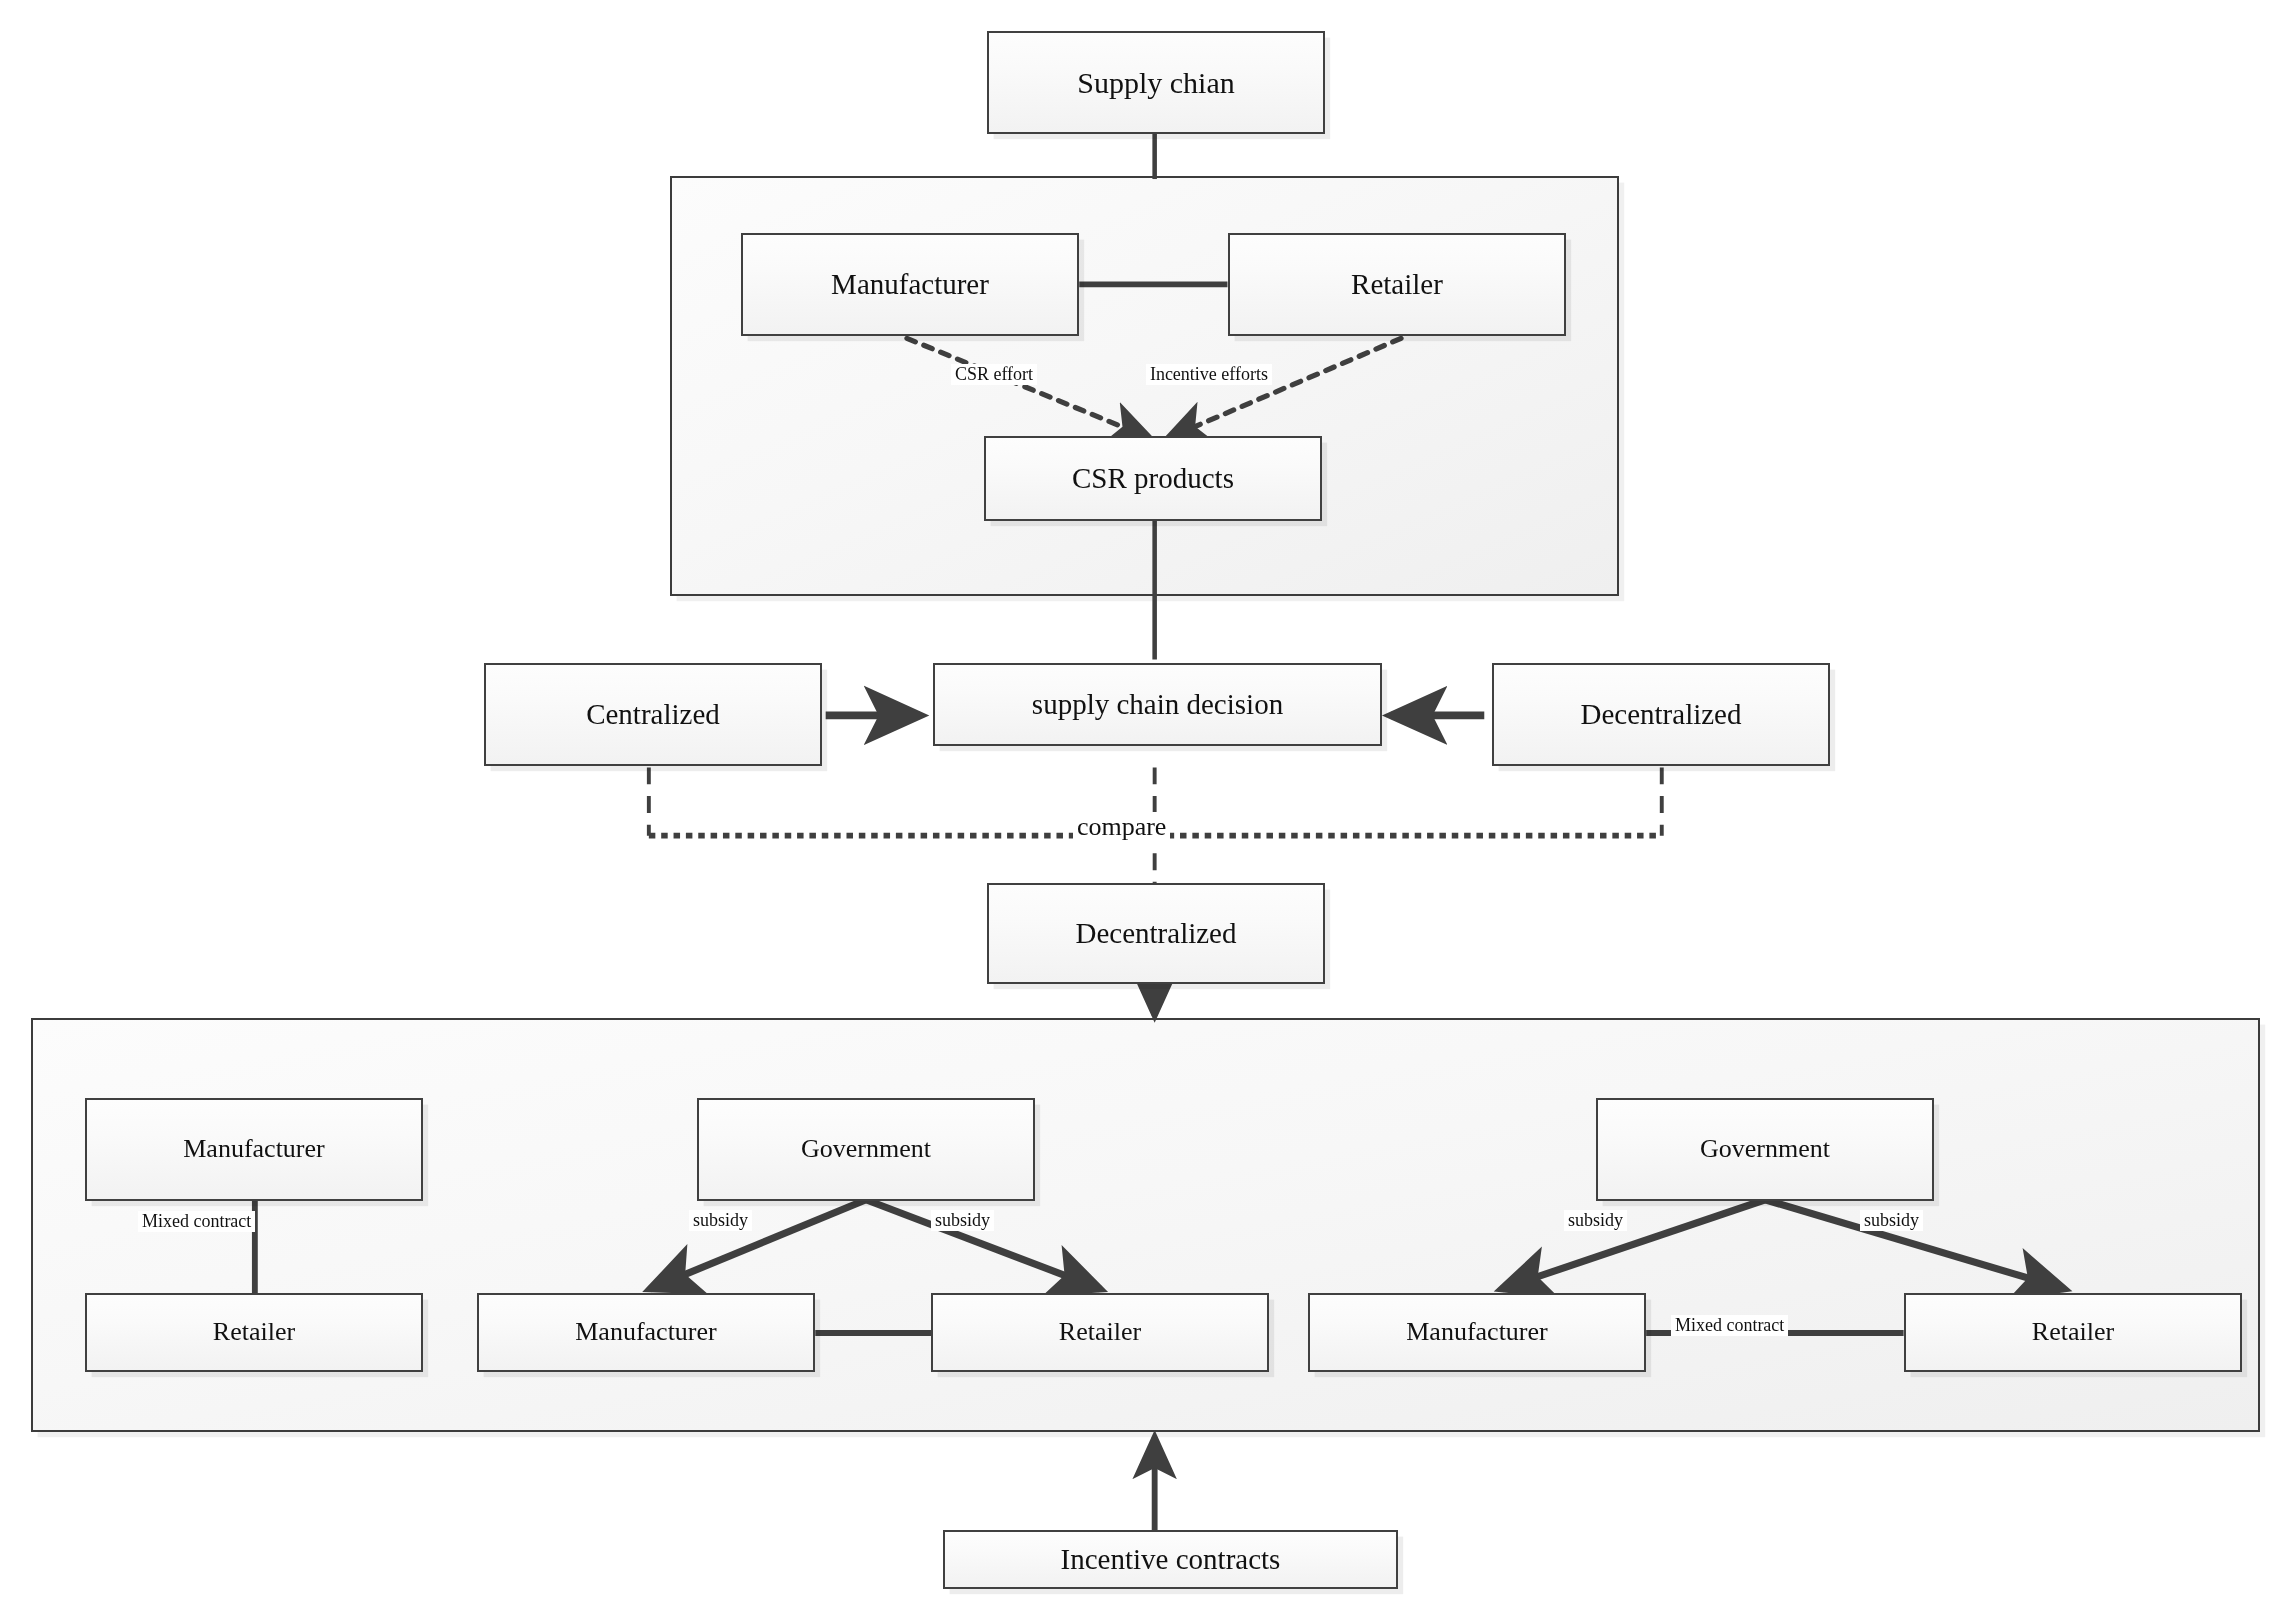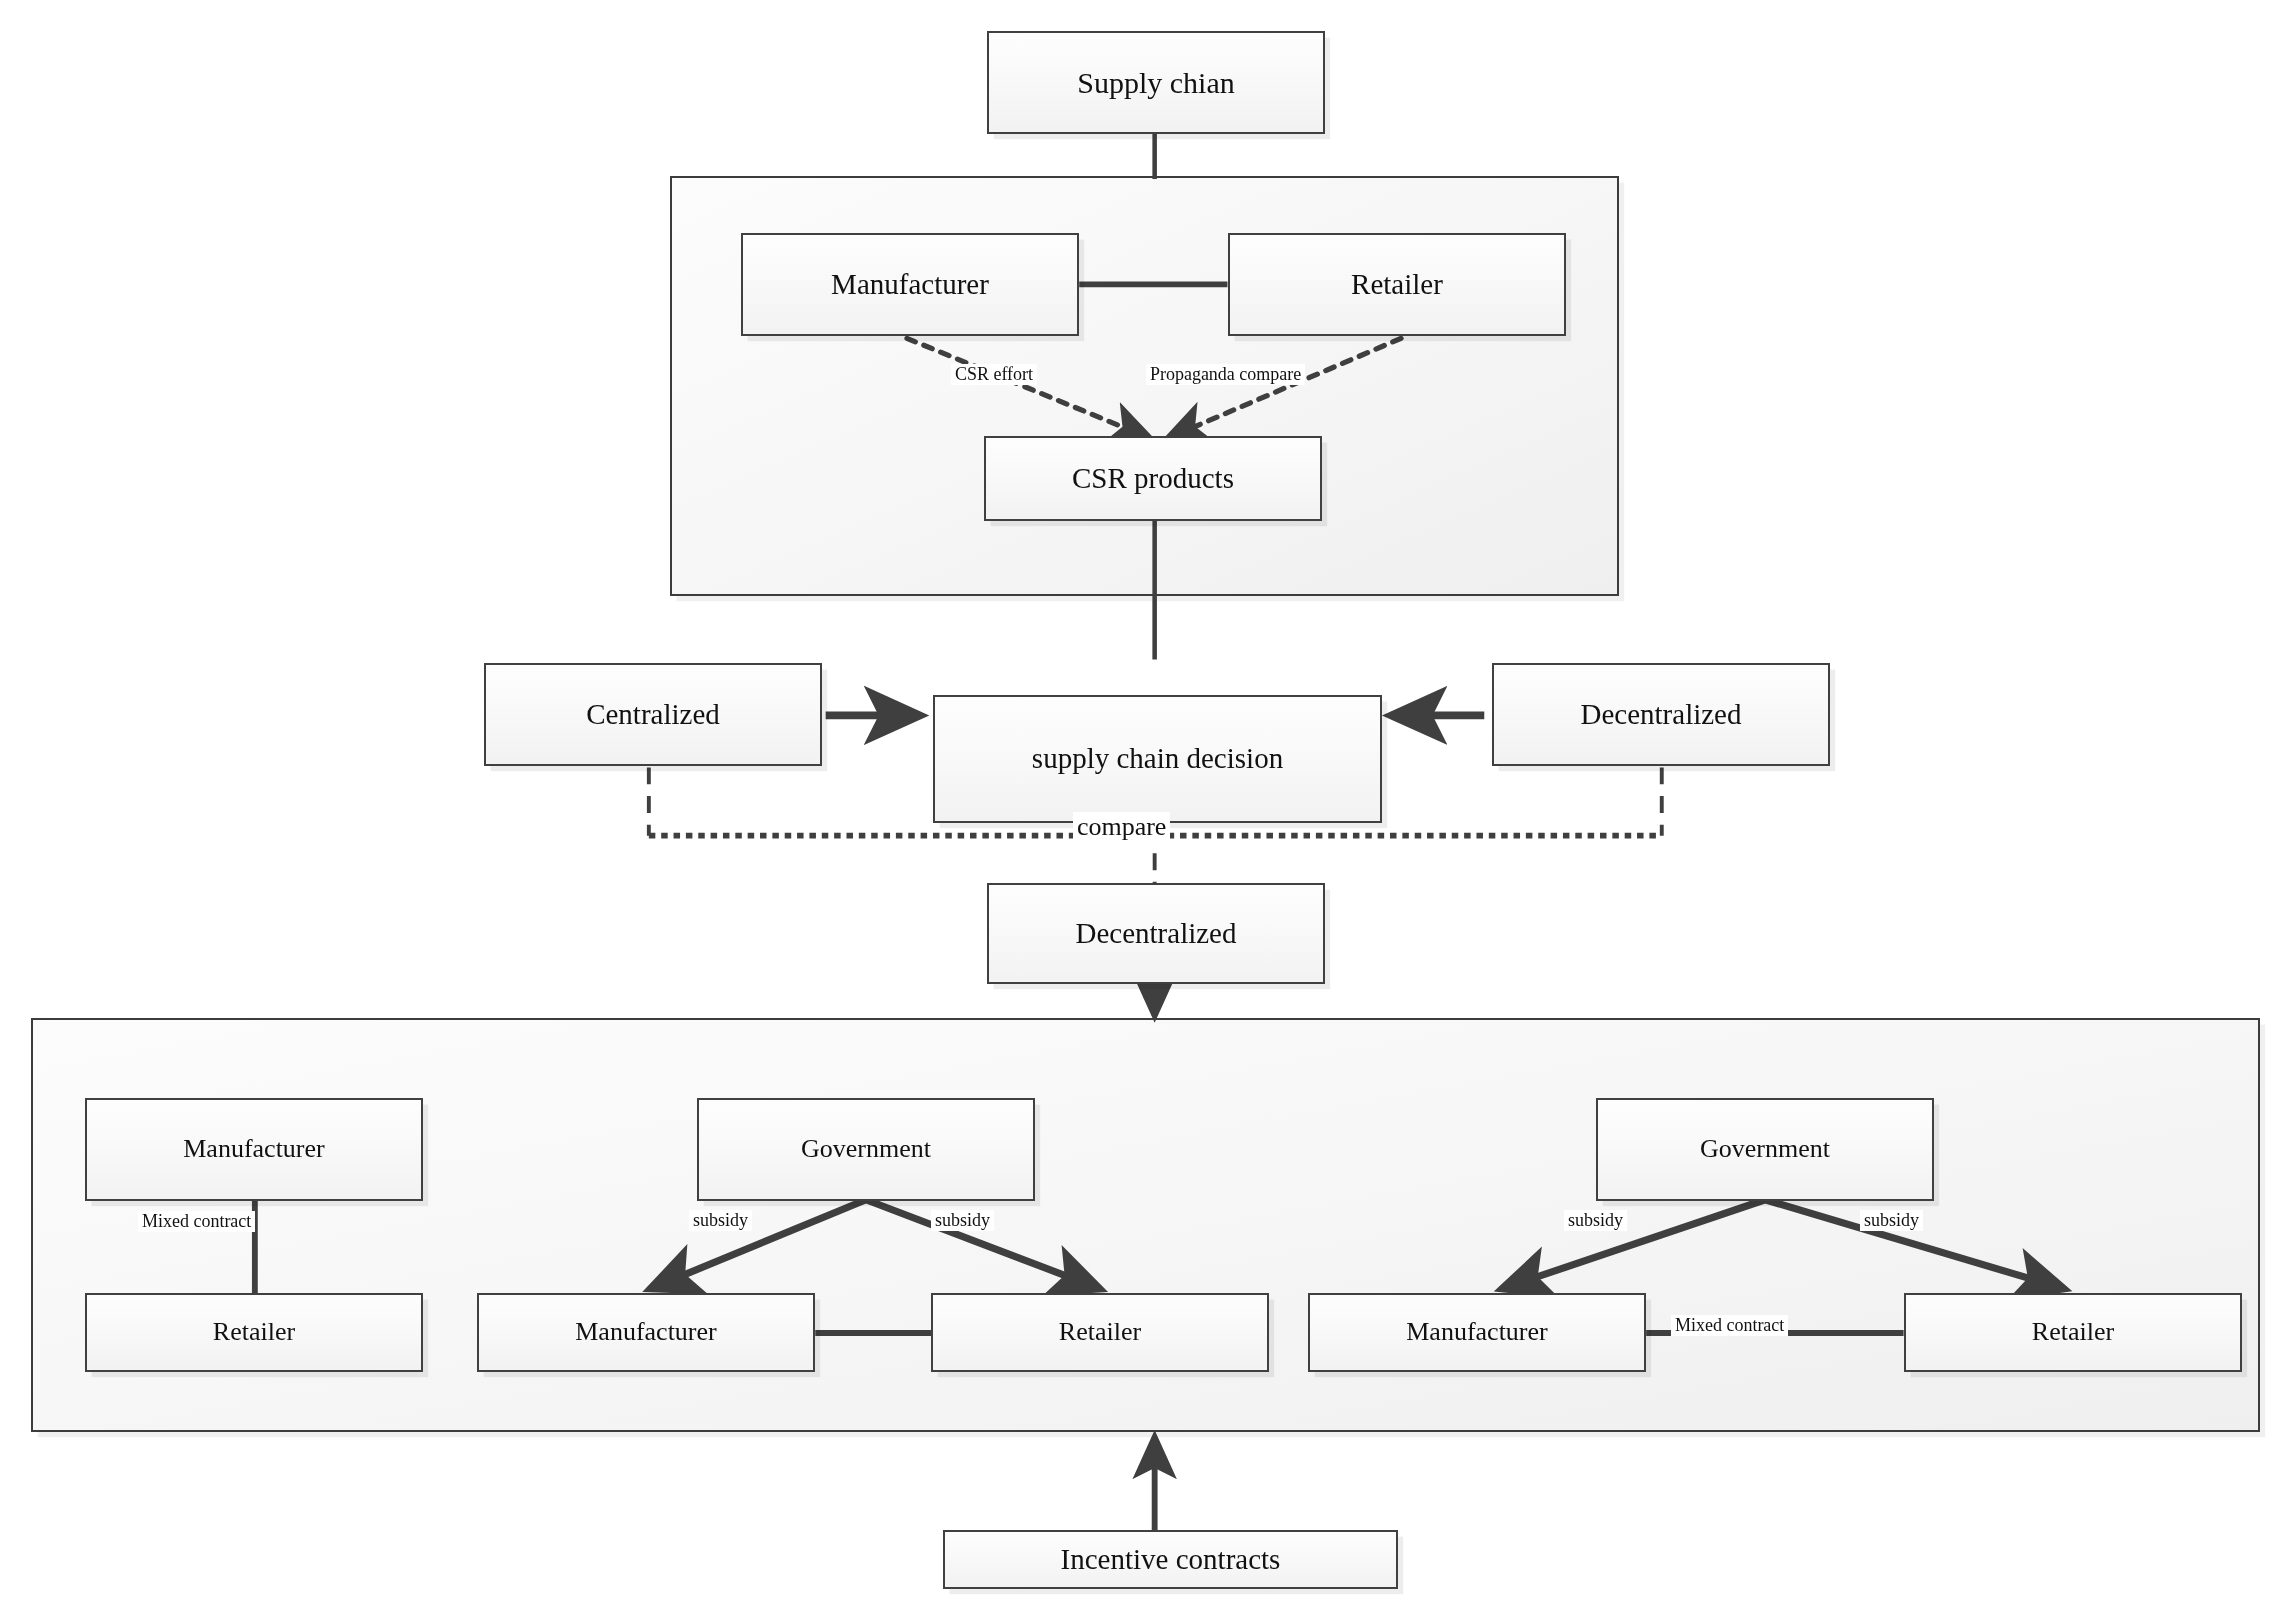--- a/index.html
+++ b/index.html
@@ -144,21 +144,21 @@
   </div>
 
   <div class="node fs-lg" style="left:484px; top:663px; width:338px; height:103px;">
     <span>Centralized</span>
   </div>
 
   <div class="node fs-lg" style="left:984px; top:436px; width:338px; height:85px;">
     <span>CSR products</span>
   </div>
 
-  <div class="node fs-lg" style="left:933px; top:695px; width:449px; height:128px;">
+  <div class="node fs-lg" style="left:933px; top:663px; width:449px; height:83px;">
     <span>supply chain decision</span>
   </div>
 
   <div class="node fs-lg" style="left:1492px; top:663px; width:338px; height:103px;">
     <span>Decentralized</span>
   </div>
 
   <div class="node fs-lg" style="left:987px; top:883px; width:338px; height:101px;">
     <span>Decentralized</span>
   </div>
@@ -197,21 +197,21 @@
 
   <div class="node fs-lg" style="left:943px; top:1530px; width:455px; height:59px;">
     <span>Incentive contracts</span>
   </div>
 
   <div class="edge-label fs-sm" style="left:951px; top:364px;">
     <span>CSR effort</span>
   </div>
 
   <div class="edge-label fs-sm" style="left:1146px; top:364px;">
-    <span>Propaganda compare</span>
+    <span>Incentive efforts</span>
   </div>
 
   <div class="edge-label fs-md" style="left:1073px; top:812px;">
     <span>compare</span>
   </div>
 
   <div class="edge-label fs-sm" style="left:138px; top:1211px;">
     <span>Mixed contract</span>
   </div>
 

